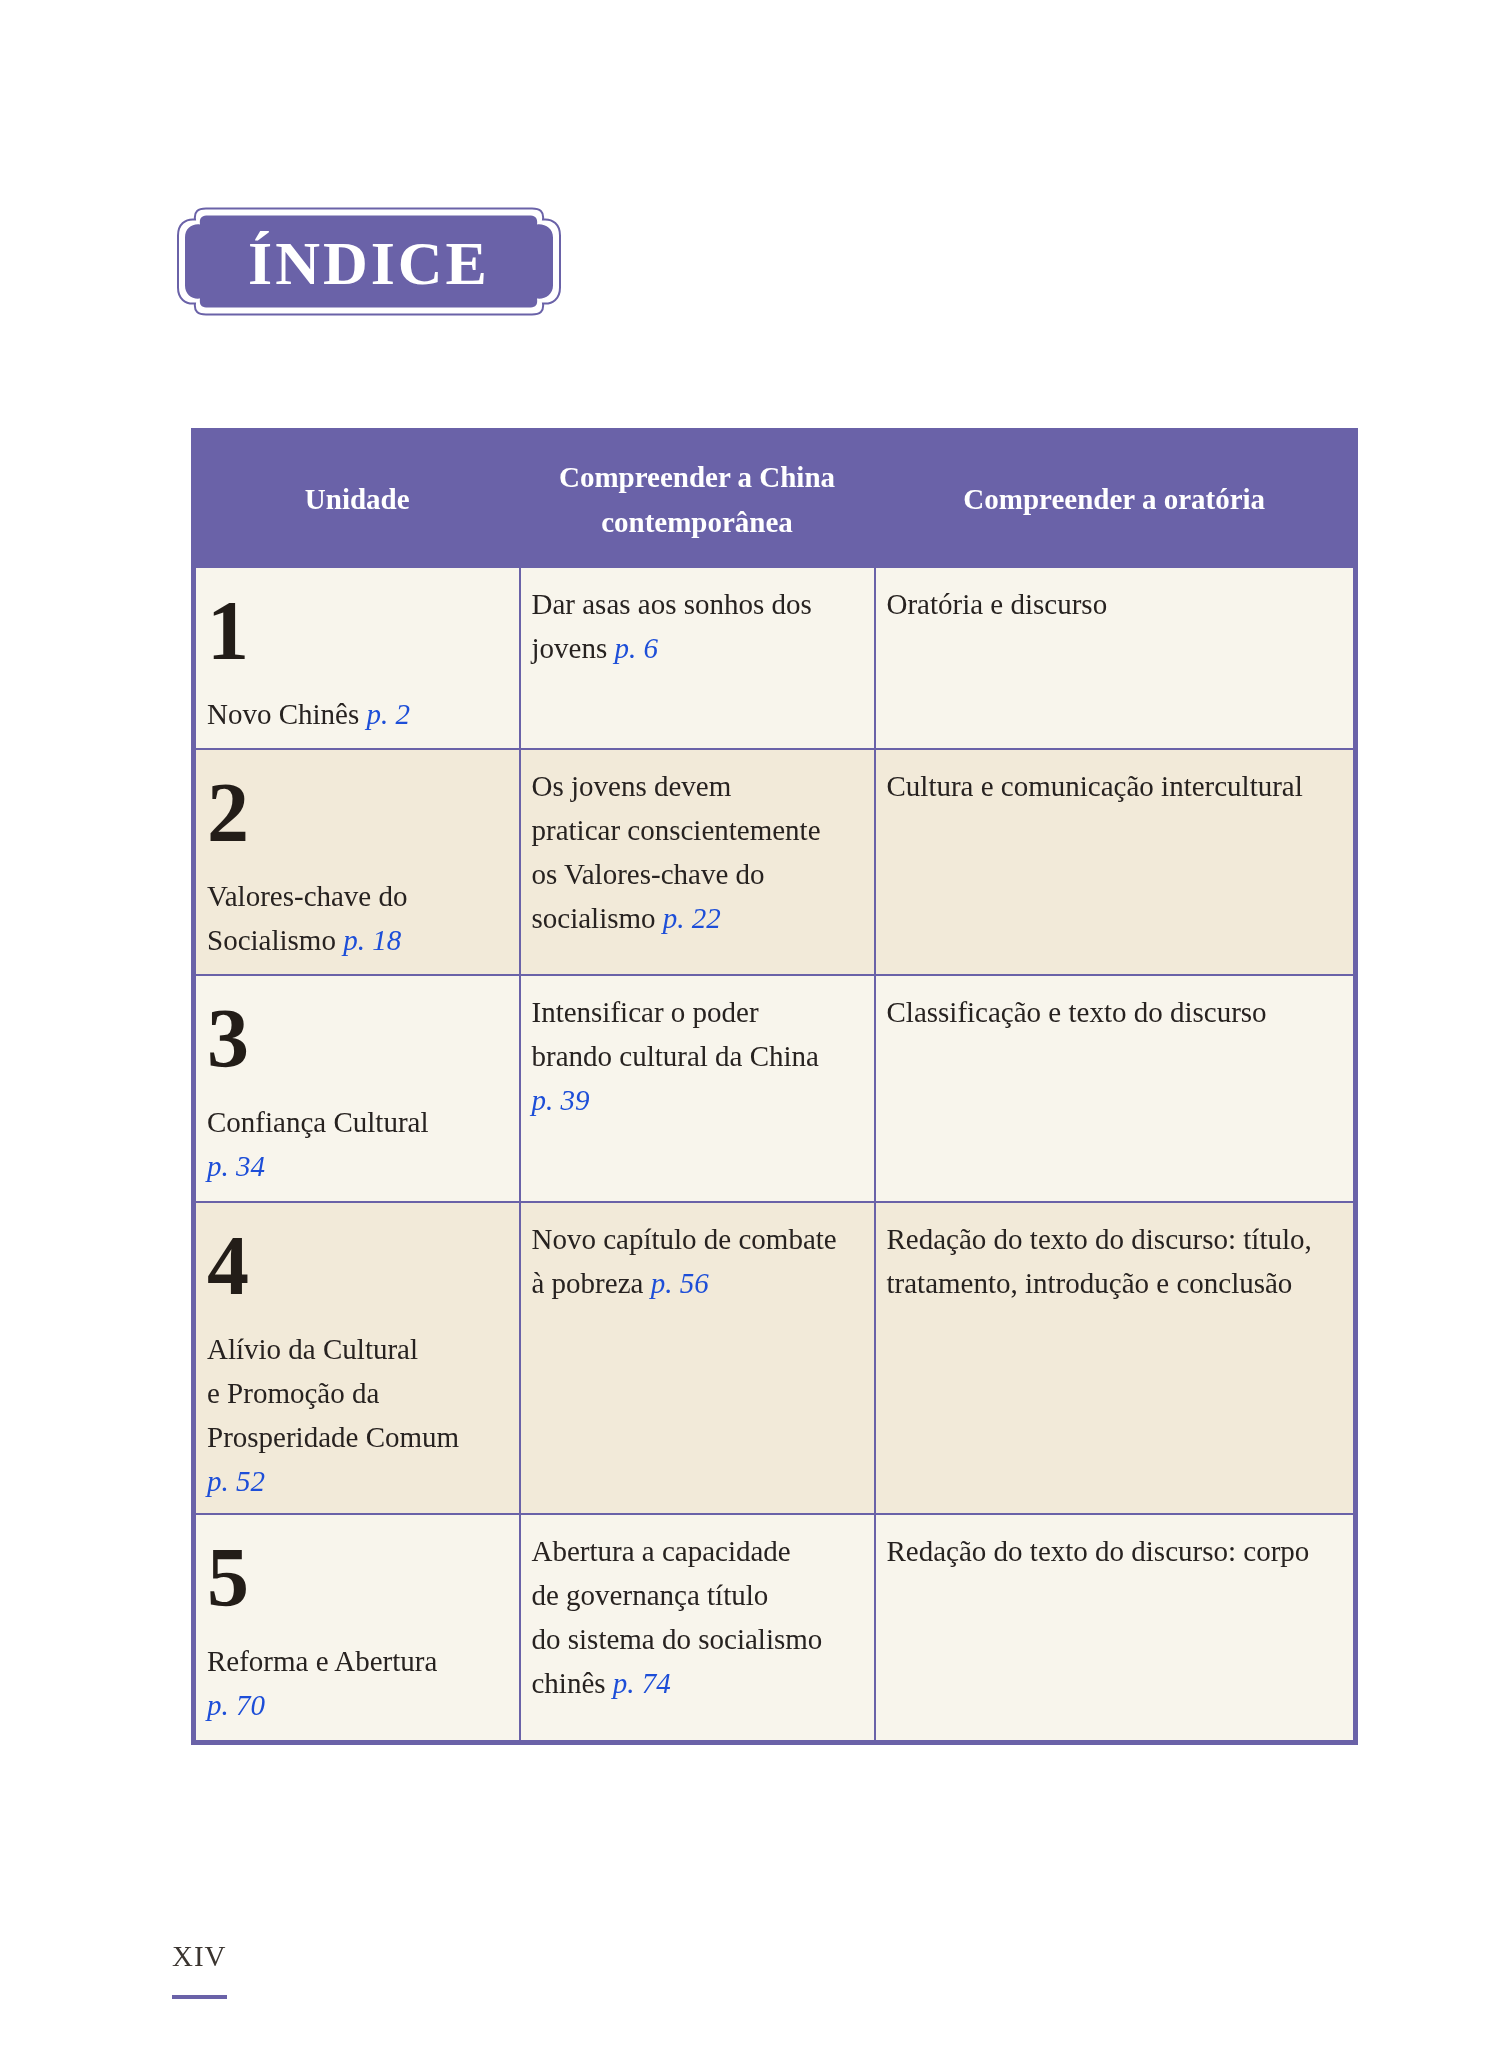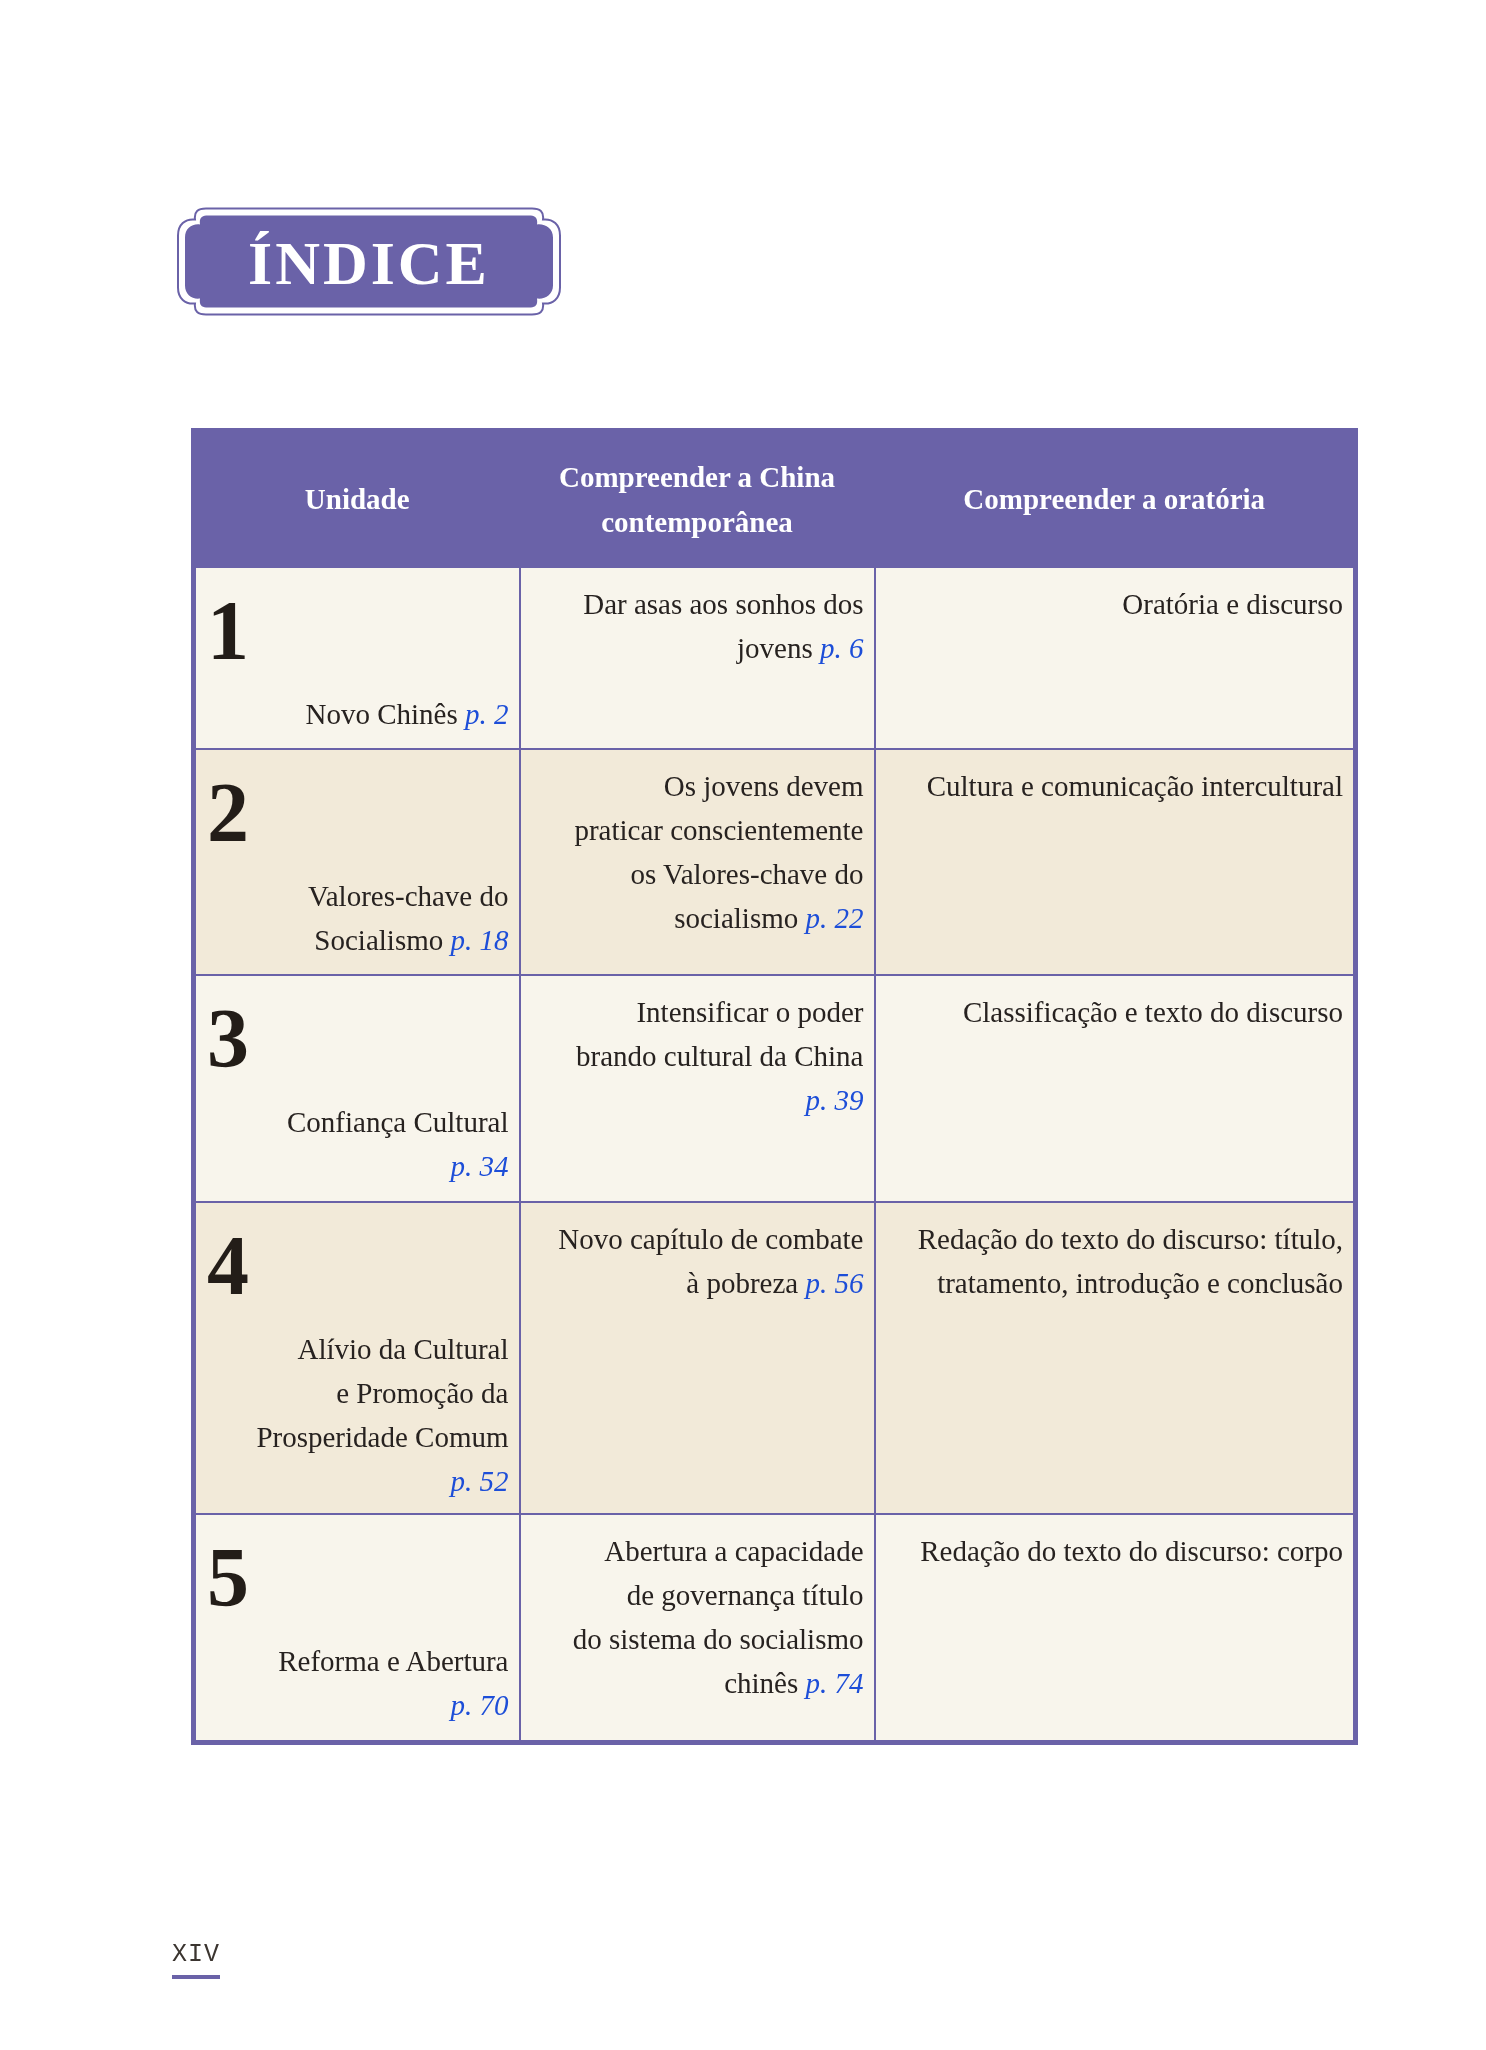--- a/index.html
+++ b/index.html
@@ -37,28 +37,28 @@
   .row-beige td{background:#f2ead9;}
   .r1 td{height:156px;}
   .r2 td{height:200px;}
   .r3 td{height:201px;}
   .r4 td{height:286px;}
   .r5 td{height:201px;}
   .num{
     font-size:84px;line-height:1.02;font-weight:bold;color:#231d18;
     margin:6px 0 18px 0;
   }
-  .line{line-height:44px;text-align:right;}
+  .line{line-height:44px;}
   .ref{font-style:italic;color:#1d4ed8;}
   col.c1{width:326px;} col.c2{width:355px;} col.c3{width:481px;}
   
   .footer{
     position:absolute;left:172px;top:1940px;
-    font-family:Liberation Mono, monospace;font-size:25px;letter-spacing:1px;
-    color:#3b3530;padding-bottom:6px;border-bottom:4px solid #6a62a8;
+    font-family:Liberation Serif, serif;font-size:29px;letter-spacing:1px;
+    color:#3b3530;padding-bottom:22px;border-bottom:4px solid #6a62a8;
   }
 </style>
 </head>
 <body>
 
 <div class="badge">
   <svg viewBox="0 0 386 110">
     <path d="M30 2 H356 C364 2 368 5 367 13 C377 12 384 18 384 29 V81 C384 92 377 98 367 97 C368 105 364 108 356 108 H30 C22 108 18 105 19 97 C9 98 2 92 2 81 V29 C2 18 9 12 19 13 C18 5 22 2 30 2 Z" fill="#ffffff" stroke="#6a62a8" stroke-width="2"></path>
     <path d="M32 9 H353 C359 9 362 11 361 18 C369 17 377 22 377 31 V79 C377 88 369 93 361 92 C362 99 359 101 353 101 H32 C26 101 23 99 24 92 C16 93 9 88 9 79 V31 C9 22 16 17 24 18 C23 11 26 9 32 9 Z" fill="#6a62a8"></path>
     <text class="badge-label" x="193" y="77" text-anchor="middle">ÍNDICE</text>

